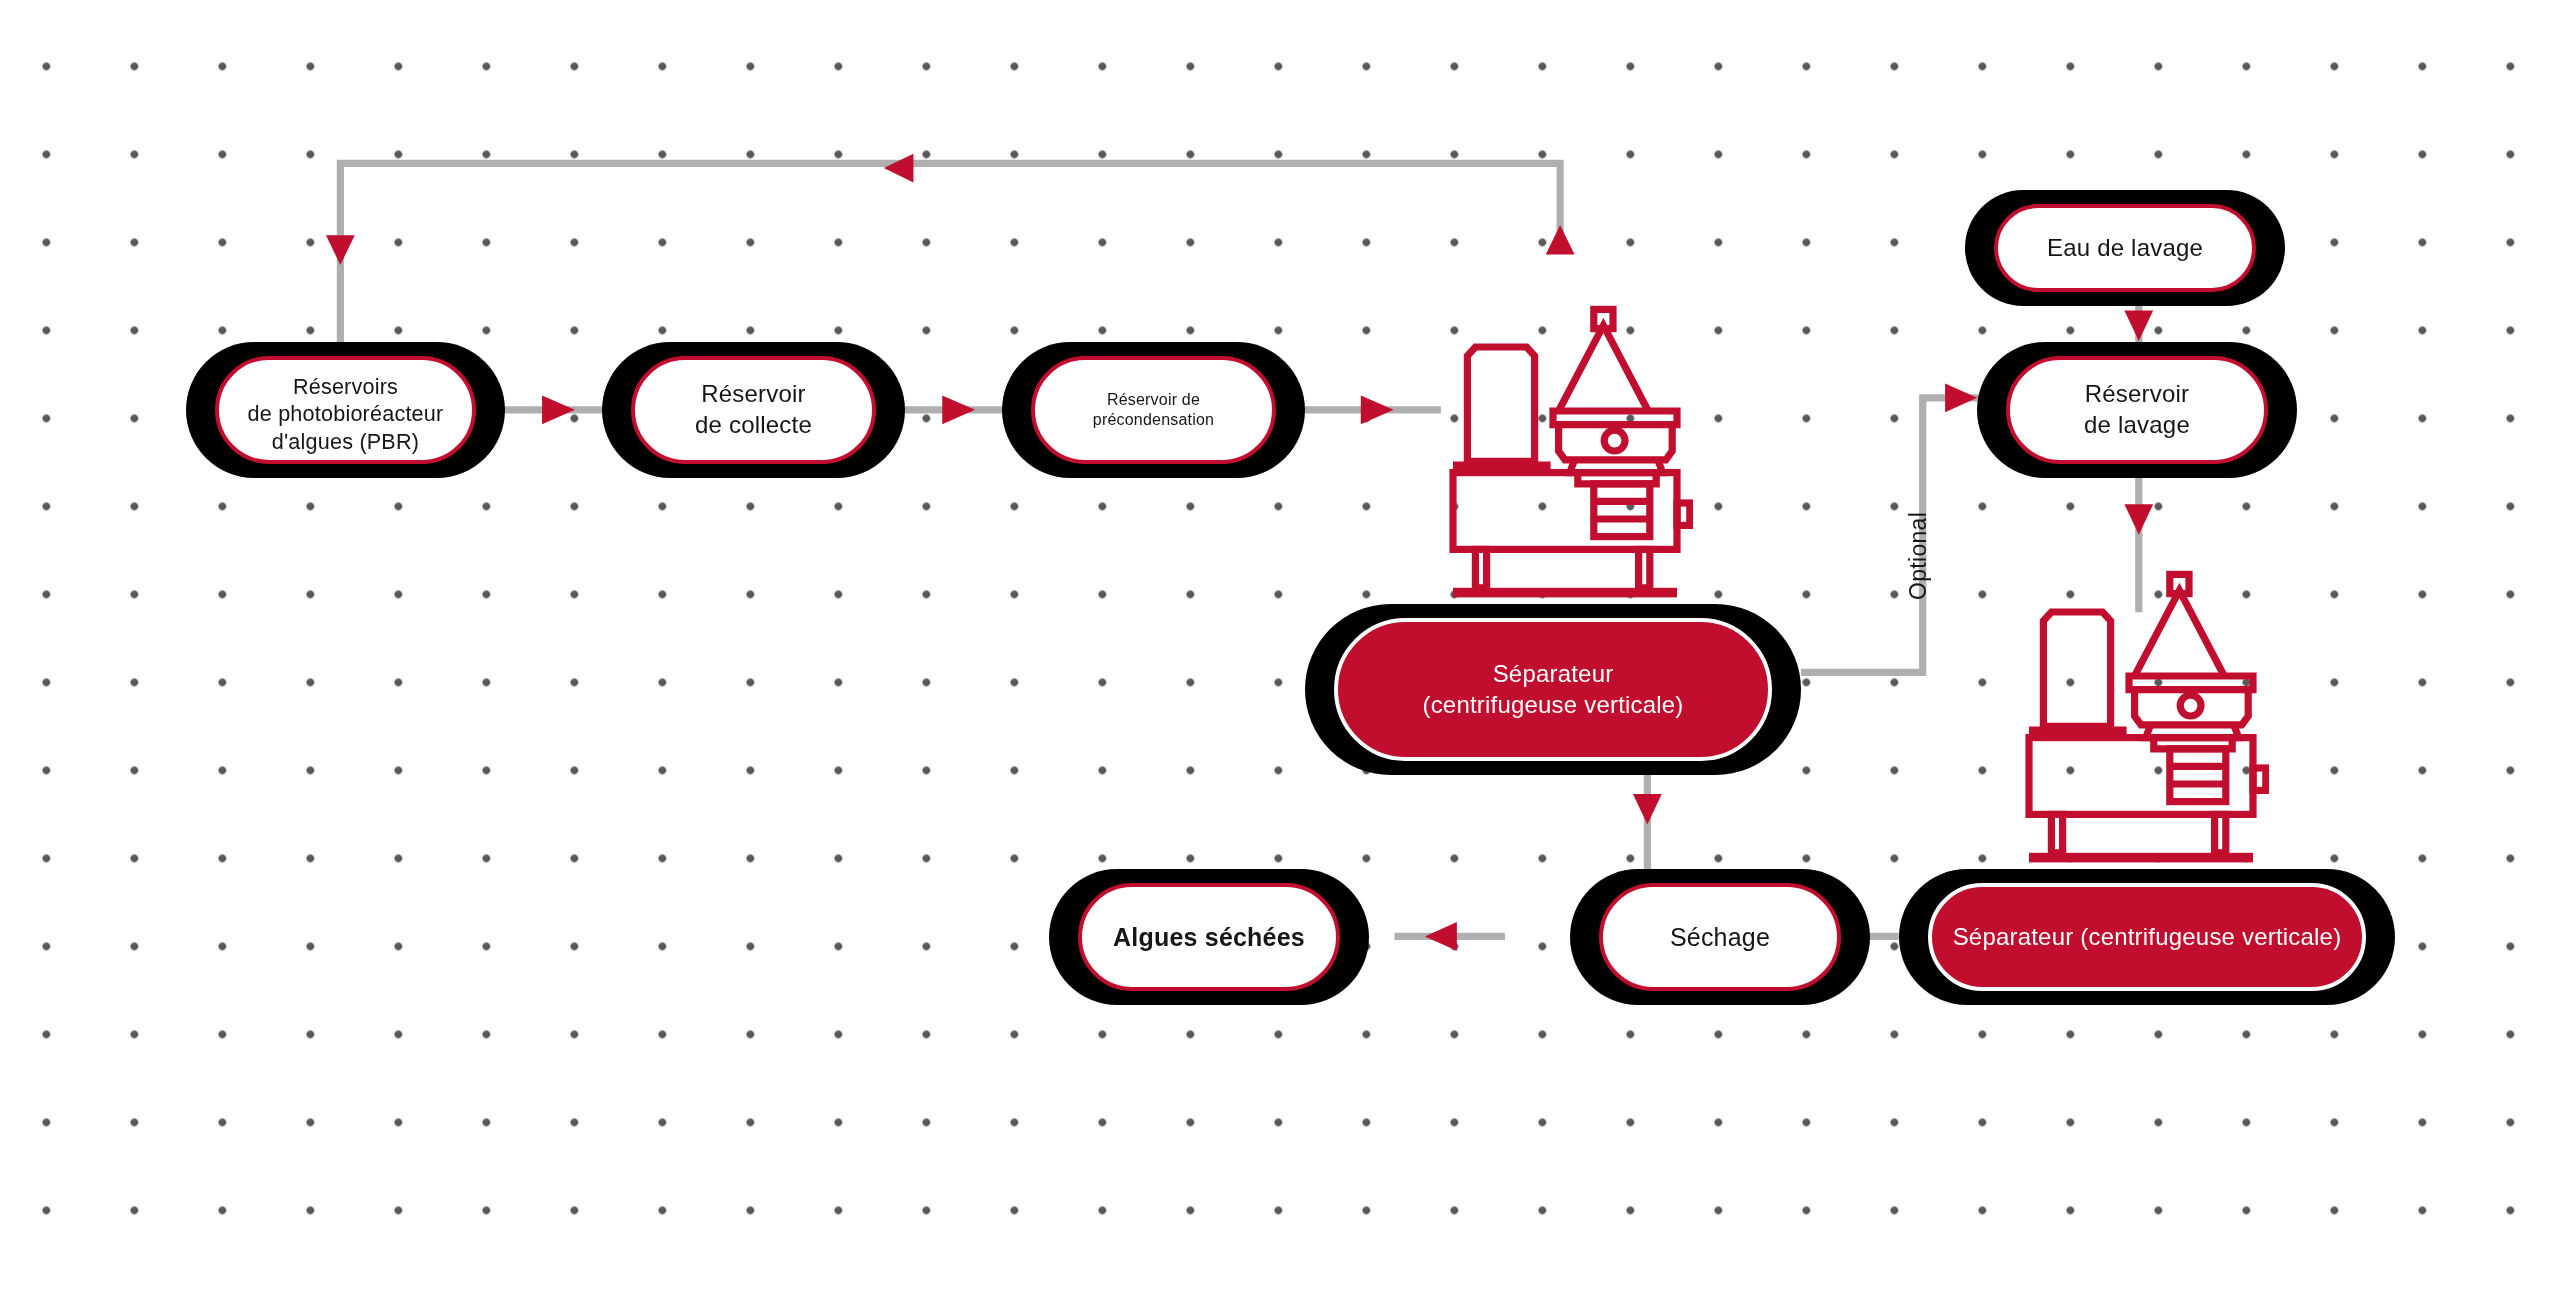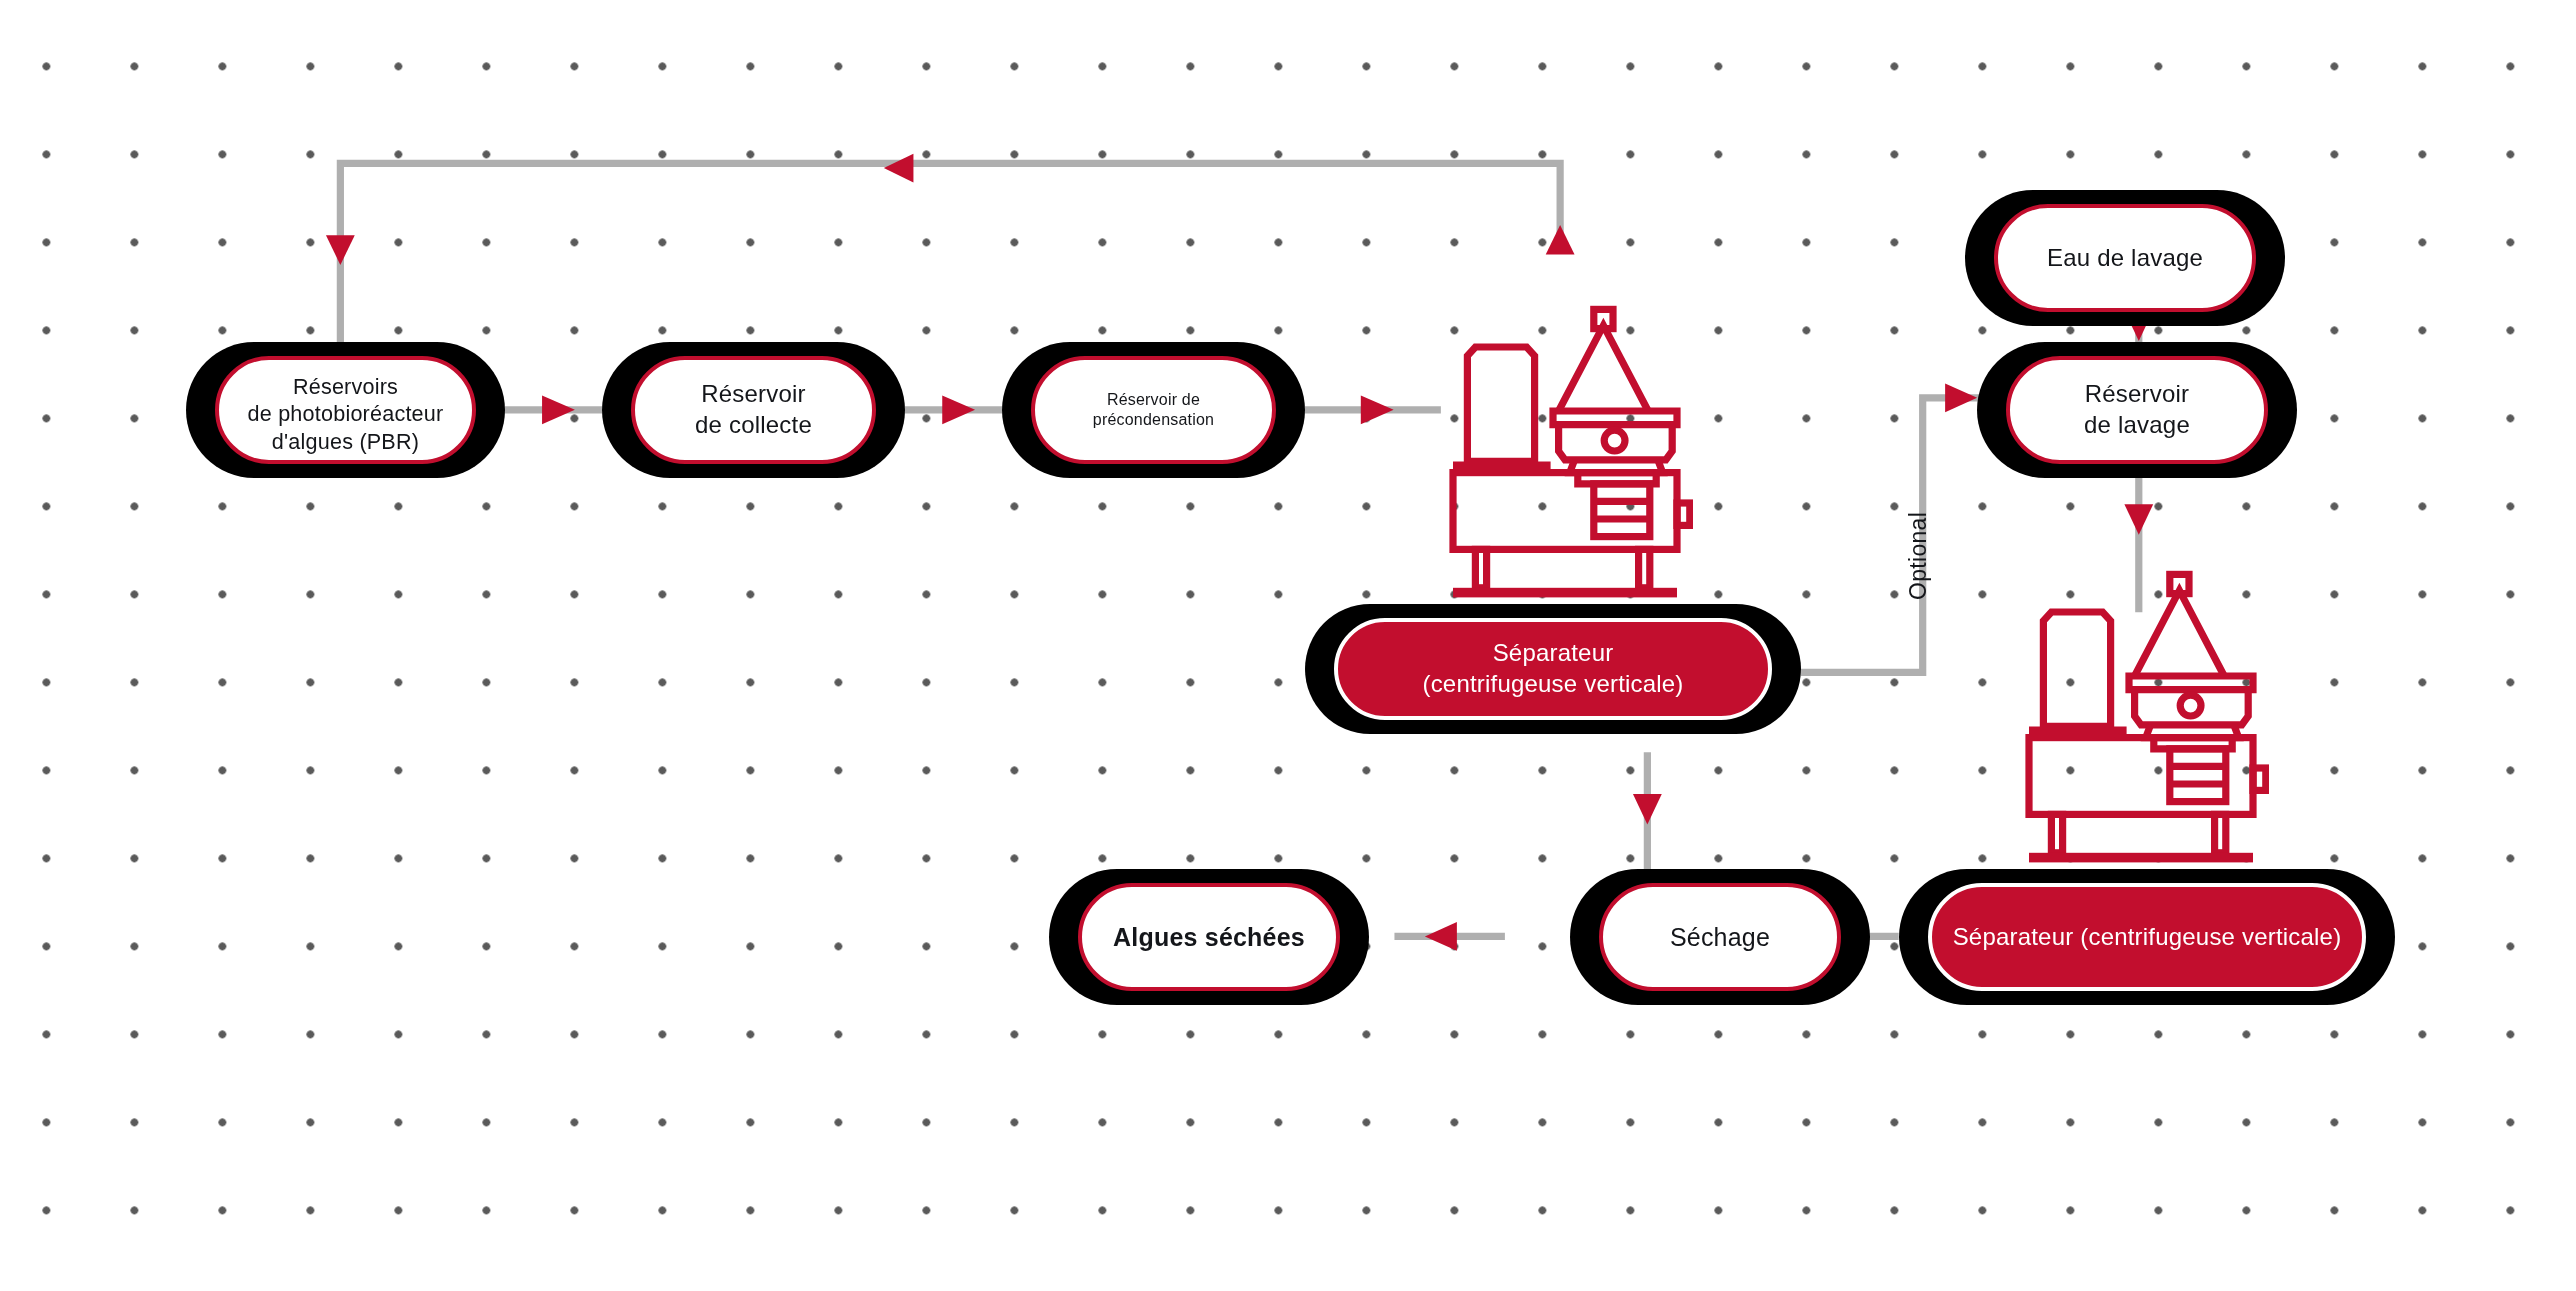--- a/index.html
+++ b/index.html
@@ -191,28 +191,28 @@
     </div>
   </div>
 
   <div class="node light" style="left:1002px; top:342px; width:303px; height:136px;">
     <div class="inner">
       <span style="font-size:16px;">Réservoir de
 précondensation</span>
     </div>
   </div>
 
-  <div class="node red" style="left:1305px; top:604px; width:496px; height:130px;">
+  <div class="node red" style="left:1305px; top:604px; width:496px; height:171px;">
     <div class="inner">
       <span style="font-size:24px;">Séparateur
 (centrifugeuse verticale)</span>
     </div>
   </div>
 
-  <div class="node light" style="left:1965px; top:190px; width:320px; height:136px;">
+  <div class="node light" style="left:1965px; top:190px; width:320px; height:116px;">
     <div class="inner">
       <span style="font-size:24px;">Eau de lavage</span>
     </div>
   </div>
 
   <div class="node light" style="left:1977px; top:342px; width:320px; height:136px;">
     <div class="inner">
       <span style="font-size:24px;">Réservoir
 de lavage</span>
     </div>

